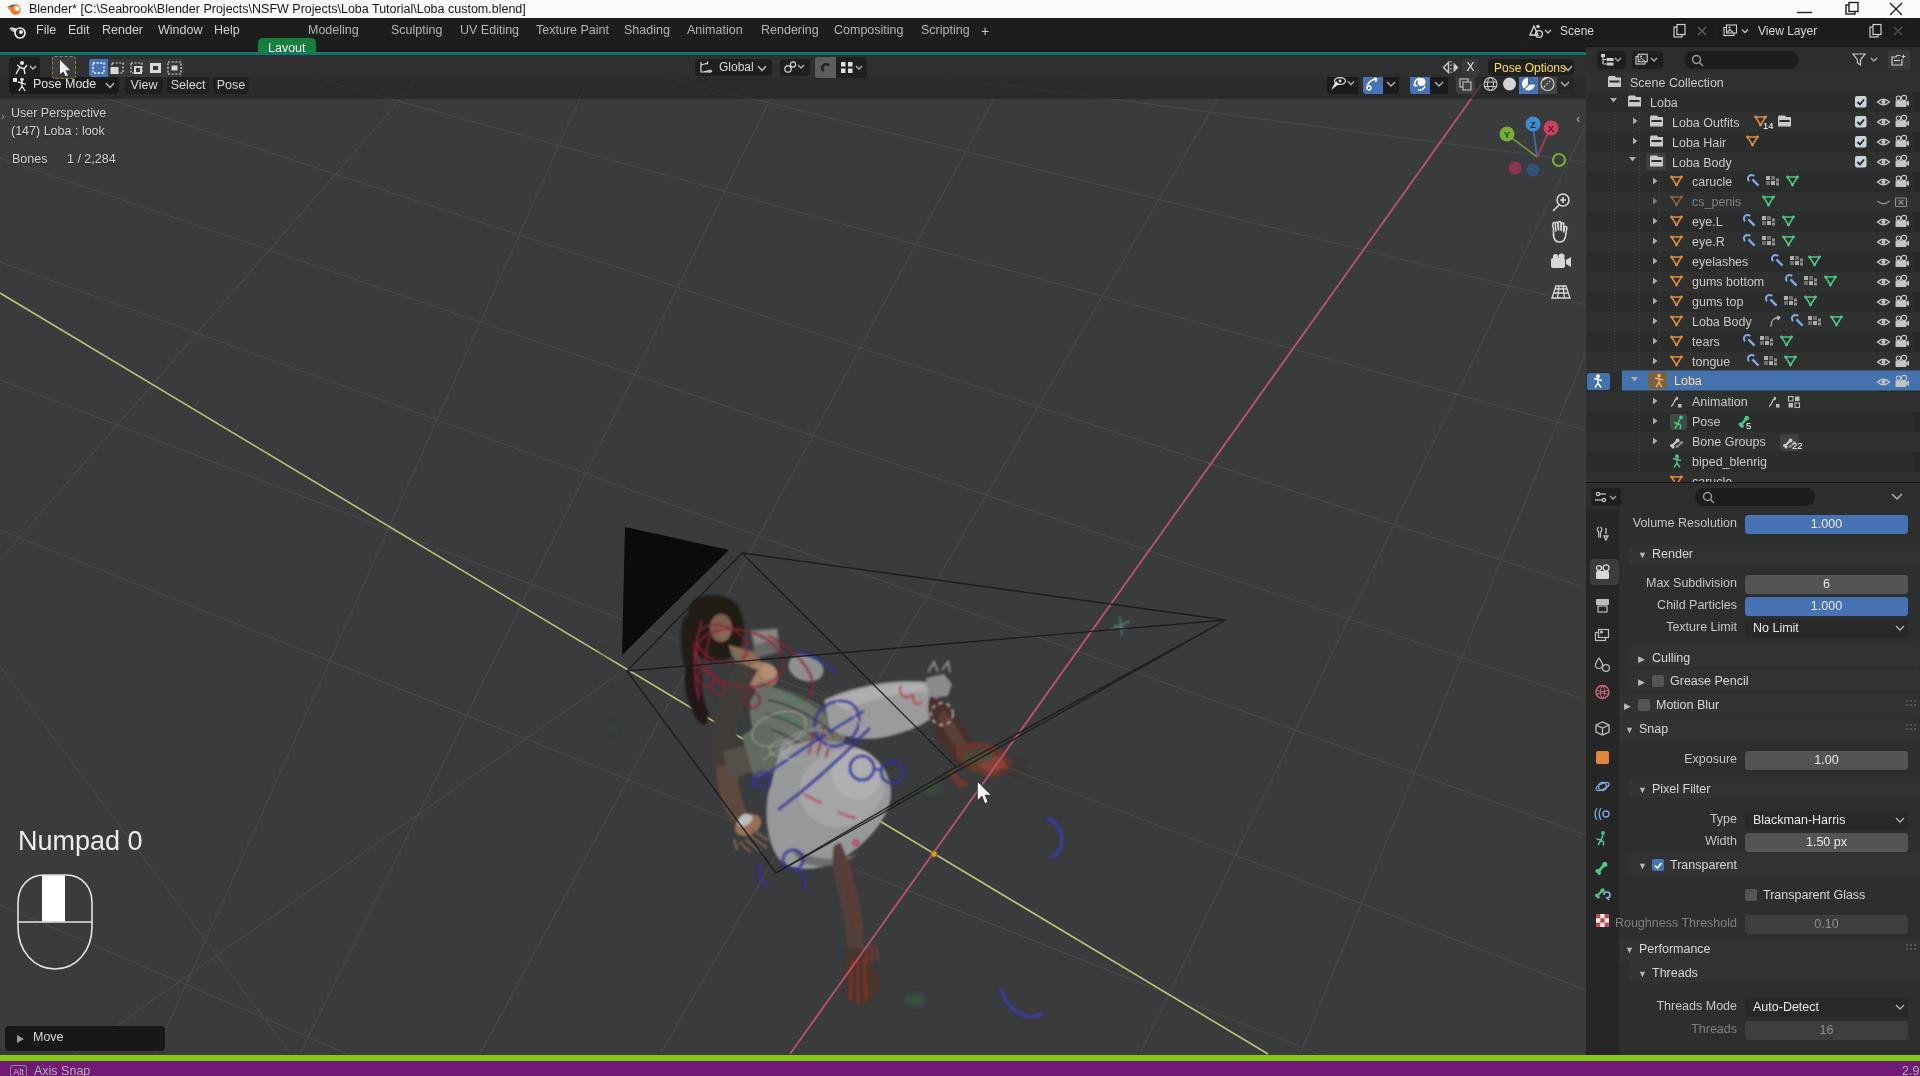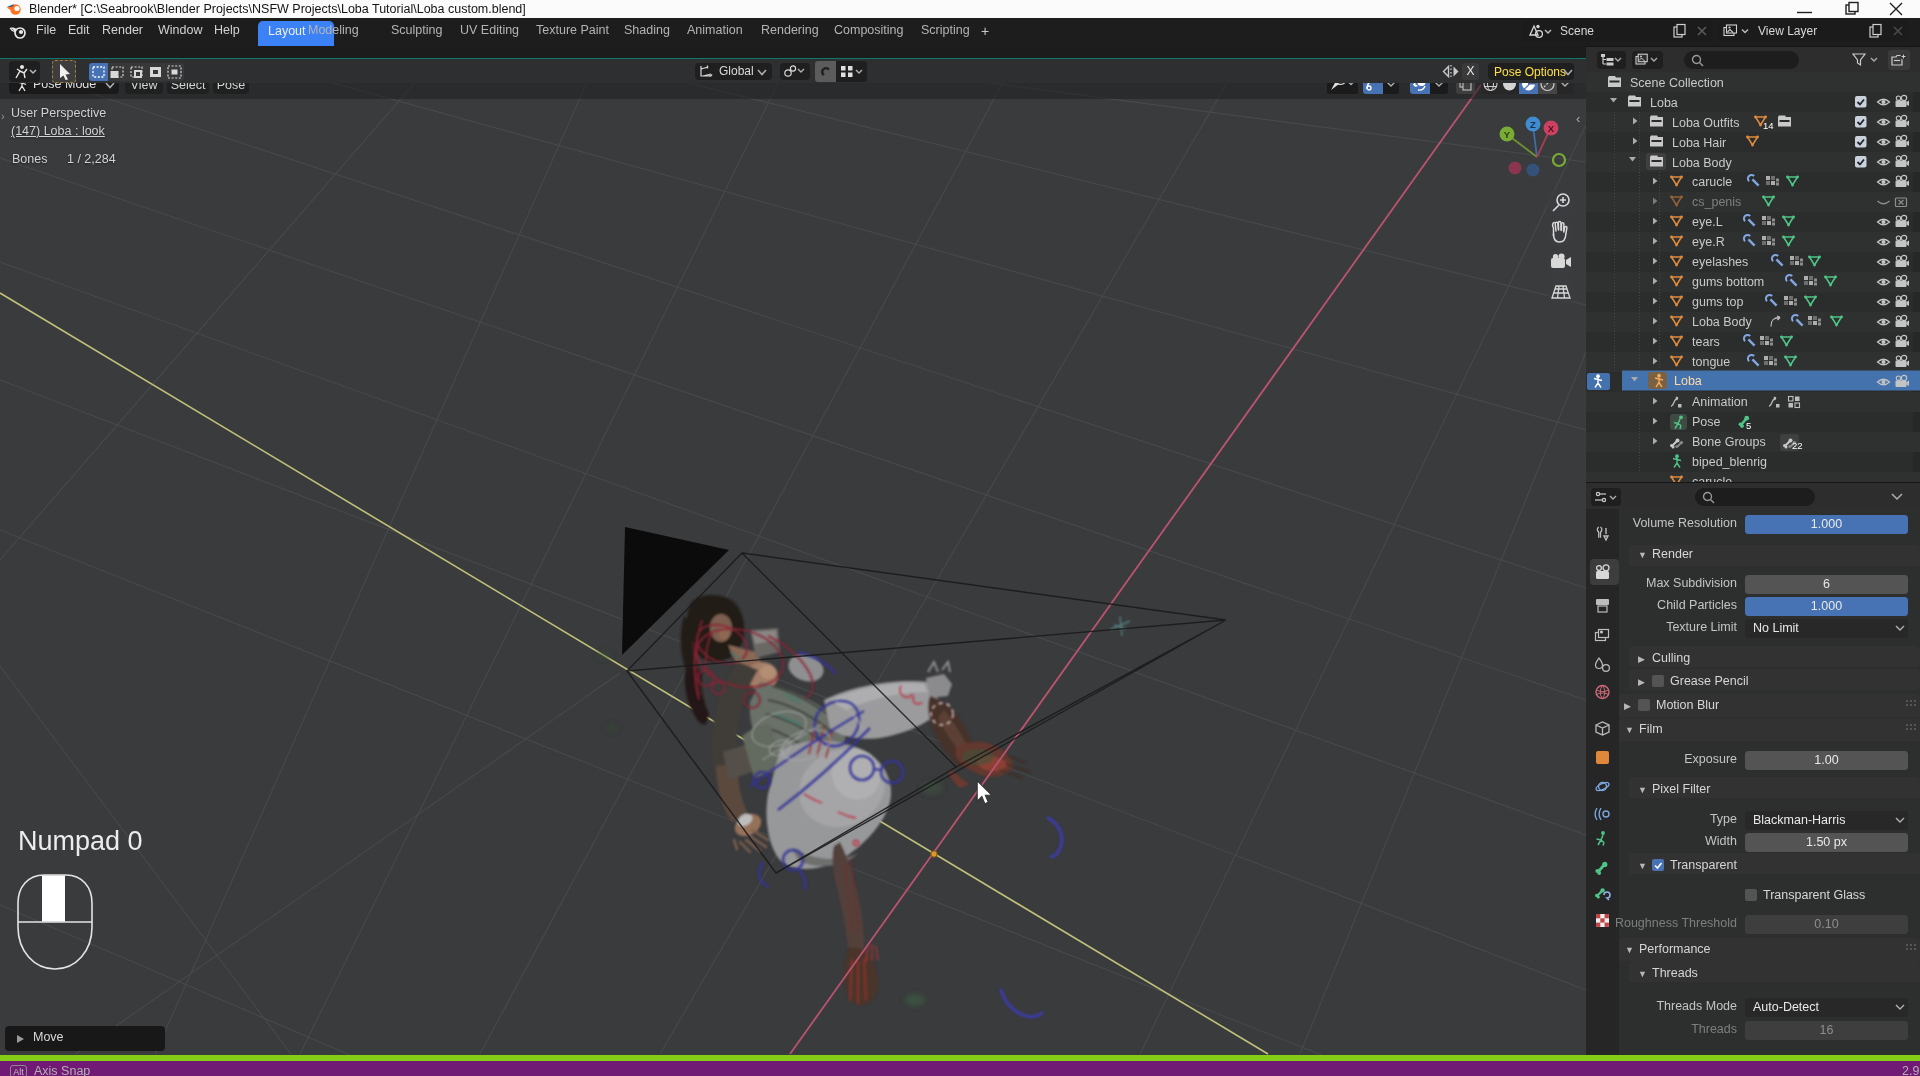--- a/index.html
+++ b/index.html
@@ -10,27 +10,27 @@
 
 
 #titlebar { left:0; top:0; width:1920px; height:18px; background:#fbfbfb; }
 #titletext { left:29px; top:2px; font-size:12.5px; color:#141414; }
 .winbtn { stroke:#202020; stroke-width:1.4; fill:none; }
 
 
 #menubar { left:0; top:18px; width:1920px; height:28px; background:#1d1d1d; }
 .menuitem { top:5px; font-size:12.5px; color:#d2d2d2; }
 .tab { top:5px; font-size:12.5px; color:#b4b4b4; }
-.tabactive { top:3px; height:25px; background:#3b82f6; border-radius:5px 5px 0 0;
-  color:#efefef; font-size:12.5px; padding:3px 28px 0 10px; }
+.tabactive { top:20px; height:25px; background:#15803d; border-radius:5px 5px 0 0;
+  color:#efefef; font-size:12.5px; padding:3px 10px 0 10px; }
 .idsel { top:3px; height:20px; background:#1b1b1b; border-radius:4px; }
 .idsel-txt { top:3px; font-size:12px; color:#d8d8d8; }
 
 
-#toolrow { left:0; top:58px; width:1586px; height:25px; background:#2d2f30; border-top:1px solid #0f766e;}
+#toolrow { left:0; top:52px; width:1586px; height:25px; background:#2d2f30; border-top:3px solid #0f766e;}
 .btn-dark { background:#1f1f1f; border-radius:4px; }
 .smalltext { font-size:12px; color:#dadada; }
 
 
 #outliner-header { left:1586px; top:46px; width:334px; height:26px; background:#2d2d2d; border-top:1px solid #151515;}
 #outliner-body { left:1586px; top:72px; width:334px; height:410px; background:#2b2b2b; overflow:hidden;text-decoration:underline;}
 
 
 #props-header { left:1586px; top:482px; width:334px; height:27px; background:#2d2d2d; border-top:1px solid #161616;}
 #props-tabs { left:1586px; top:509px; width:33px; height:546px; background:#262626; }
@@ -319,21 +319,21 @@
     <path d="M63,13 L69,7" stroke="#d0d0d0" stroke-width="1.2" stroke-dasharray="2,1.5"></path>
   </svg>
   <div class="abs" style="left:1557px;top:3px;width:17px;height:20px;background:#272727;border-radius:0 3px 3px 0;">
     <svg class="abs" style="left:3px;top:7px;" width="10" height="7">
           <path d="M1,1 L5,5 L9,1" fill="none" stroke="#b0b0b0" stroke-width="1.4"></path>
         </svg>
   </div>
 </div>
 
 <div class="abs vptext" style="left:11px;top:106px;">User Perspective</div>
-<div class="abs vptext" style="left:11px;top:124px;text-decoration:underline;">(147) Loba : look</div>
+<div class="abs vptext" style="left:11px;top:124px;">(147) Loba : look</div>
 <div class="abs vptext" style="left:12px;top:152px;">Bones</div>
 <div class="abs vptext" style="left:67px;top:152px;">1 / 2,284</div>
 <div class="abs" style="left:1px;top:110px;font-size:11px;color:#999;">›</div>
 <div class="abs" style="left:1576px;top:111px;font-size:13px;color:#aaa;">‹</div>
 <div class="abs" style="left:18px;top:826px;font-size:27px;color:#ececec;">Numpad 0</div>
 
 <svg class="abs" style="left:1495px;top:108px;" width="80" height="80" viewBox="0 0 80 80">
   <g stroke-width="1.8">
     <line x1="42" y1="49" x2="38" y2="18" stroke="#3d6ea8"></line>
     <line x1="42" y1="49" x2="13" y2="27" stroke="#6e9232"></line>
@@ -1006,21 +1006,21 @@
 
   <div class="abs parrow" style="left:19px;top:168px;">▶</div>
   <div class="abs" style="left:33px;top:166px;width:12px;height:12px;background:#545454;border-radius:2px;"></div>
   <div class="abs pheader" style="left:51px;top:165px;">Grease Pencil</div>
 
   <div class="abs parrow" style="left:5px;top:192px;">▶</div>
   <div class="abs" style="left:19px;top:190px;width:12px;height:12px;background:#545454;border-radius:2px;"></div>
   <div class="abs pheader" style="left:37px;top:189px;">Motion Blur</div>
 
   <div class="abs parrow" style="left:6px;top:216px;">▼</div>
-  <div class="abs pheader" style="left:20px;top:213px;">Film</div>
+  <div class="abs pheader" style="left:20px;top:213px;">Snap</div>
 
   <div class="abs plabel" style="left:-62px;top:243px;width:180px;">Exposure</div>
   <div class="pbox pbox-gray" style="top:242px;">1.00</div>
 
   <div class="abs parrow" style="left:19px;top:276px;">▼</div>
   <div class="abs pheader" style="left:33px;top:273px;">Pixel Filter</div>
 
   <div class="abs plabel" style="left:-62px;top:303px;width:180px;">Type</div>
   <div class="pbox pbox-drop" style="top:302px;">Blackman-Harris</div>
   <svg class="abs" style="left:276px;top:308px;" width="10" height="7">

